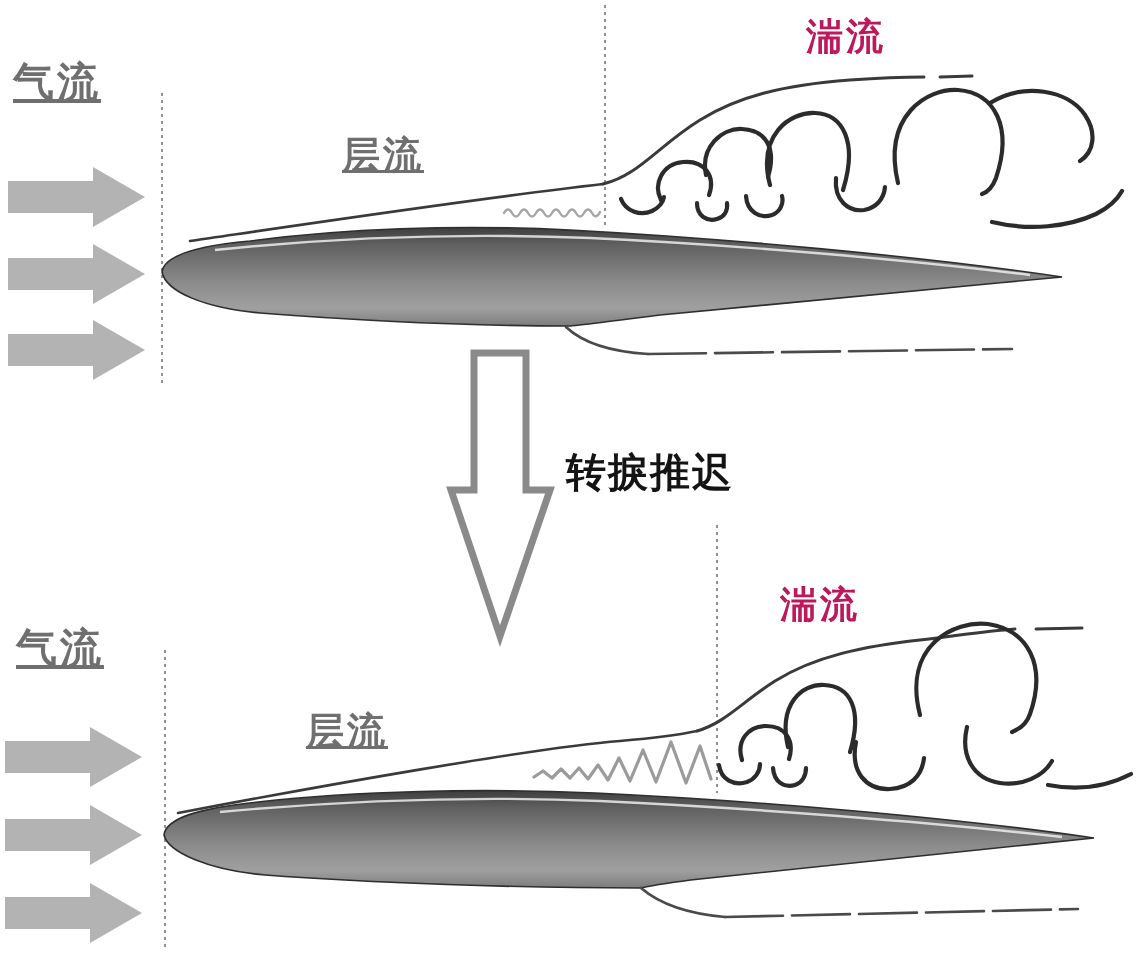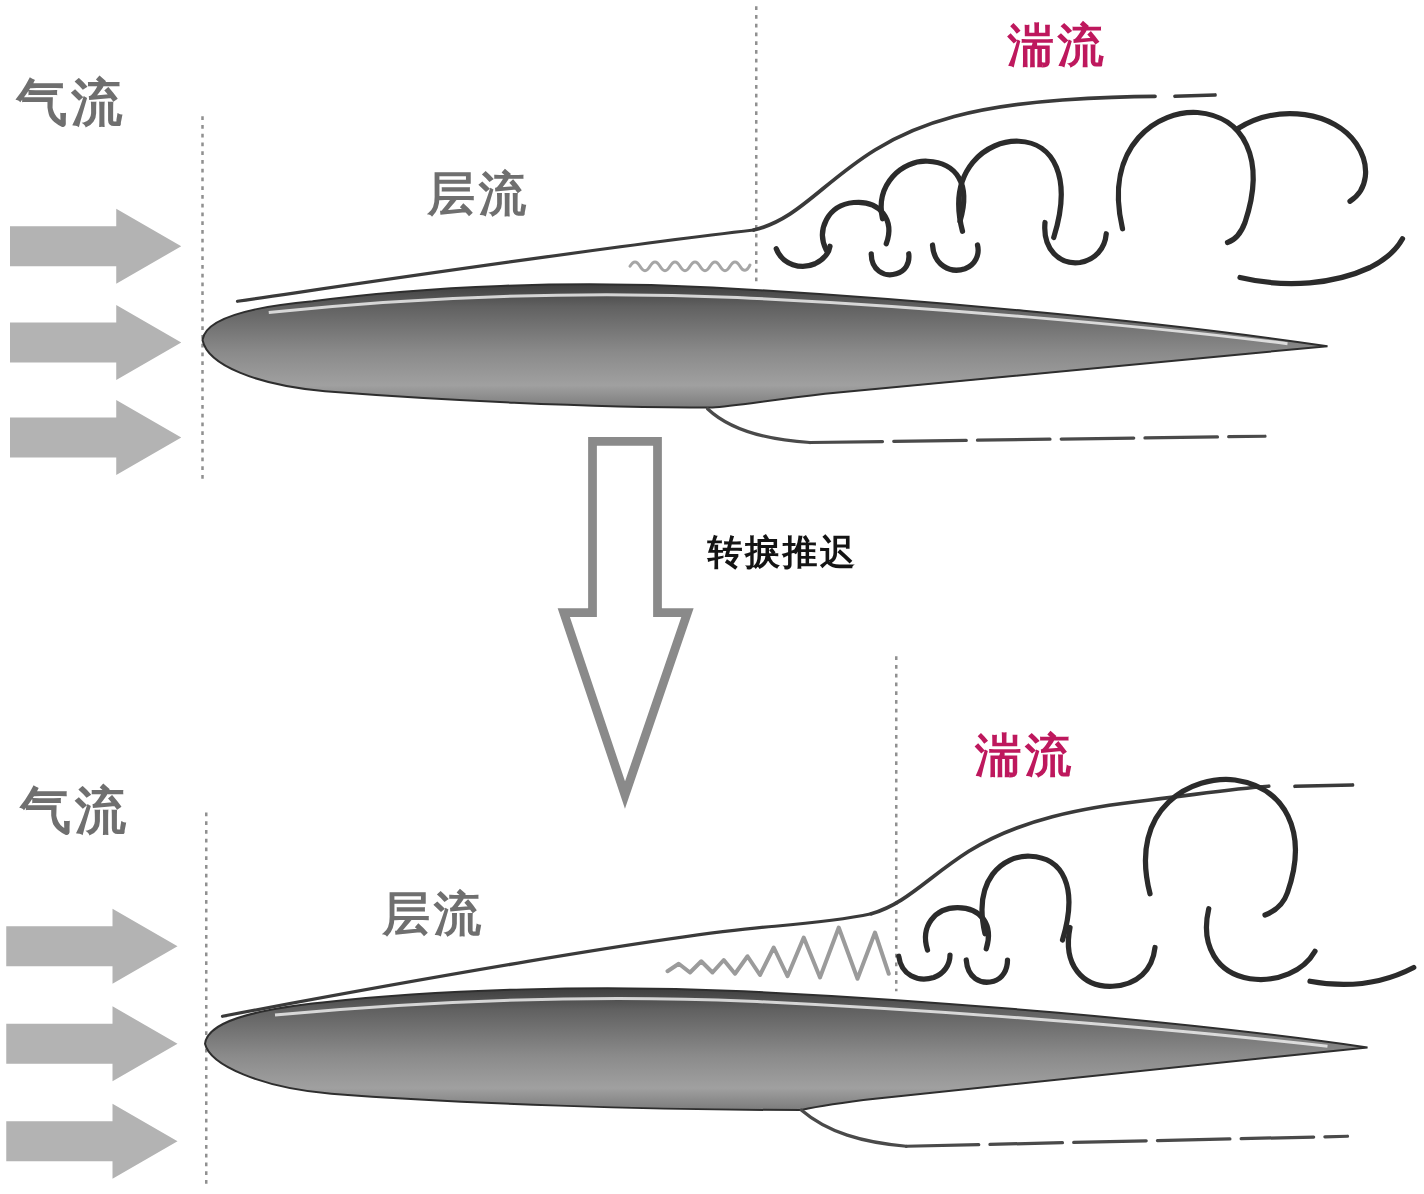--- a/index.html
+++ b/index.html
@@ -11,27 +11,27 @@
     font-family:"DejaVu Sans","Liberation Sans",sans-serif;
   }
   .canvas svg{position:absolute;left:0;top:0;}
   .lbl{
     position:absolute;
     font-weight:bold;
     line-height:1;
     white-space:nowrap;
     user-select:none;
   }
-  .lbl-gray{color:#6f6f6f;}
+  .lbl-gray{color:#6f6f6f;text-decoration:underline;}
   .lbl-dark{color:#be185d;}
   .lbl-black{color:#141414;}
   .airflow-top{left:13px;top:62px;font-size:41px;letter-spacing:3px;}
   .laminar-top{left:342px;top:136px;font-size:38px;letter-spacing:3px;}
   .turb-top{left:806px;top:18px;font-size:37px;letter-spacing:3px;}
-  .transition-lbl{left:566px;top:428px;font-size:28px;letter-spacing:2px;text-align:center;}
+  .transition-lbl{left:566px;top:452px;font-size:40px;letter-spacing:2px;text-align:center;}
   .airflow-bot{left:16px;top:628px;font-size:41px;letter-spacing:3px;}
   .laminar-bot{left:306px;top:712px;font-size:38px;letter-spacing:3px;}
   .turb-bot{left:780px;top:586px;font-size:37px;letter-spacing:3px;}
 </style>
 </head>
 <body>
 
 <div class="canvas">
 
   <svg width="1139" height="955" viewBox="0 0 1139 955">

